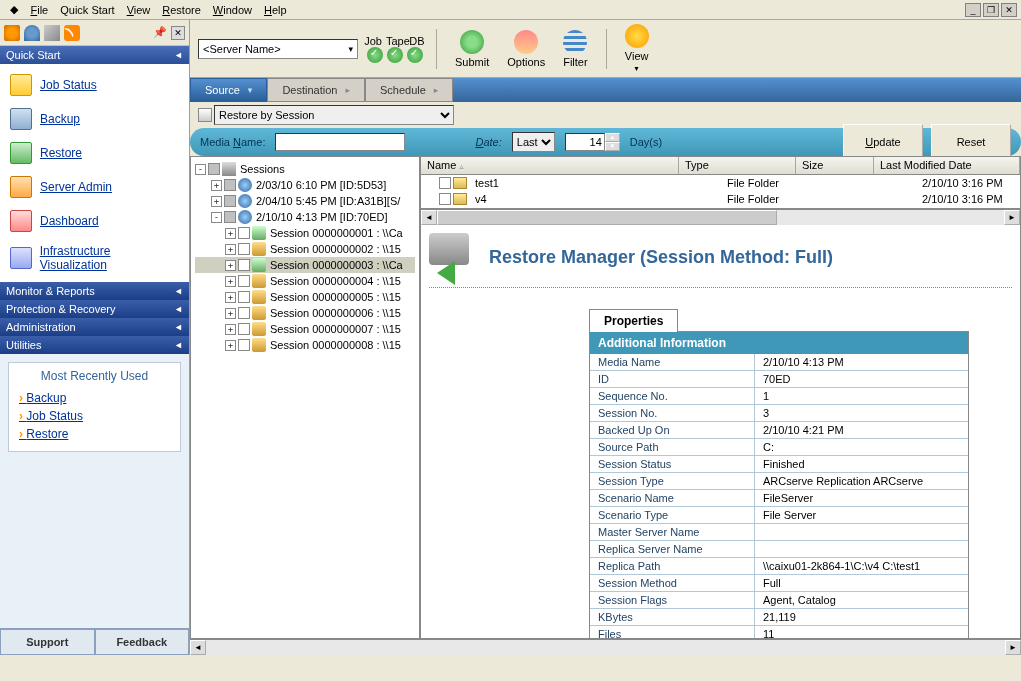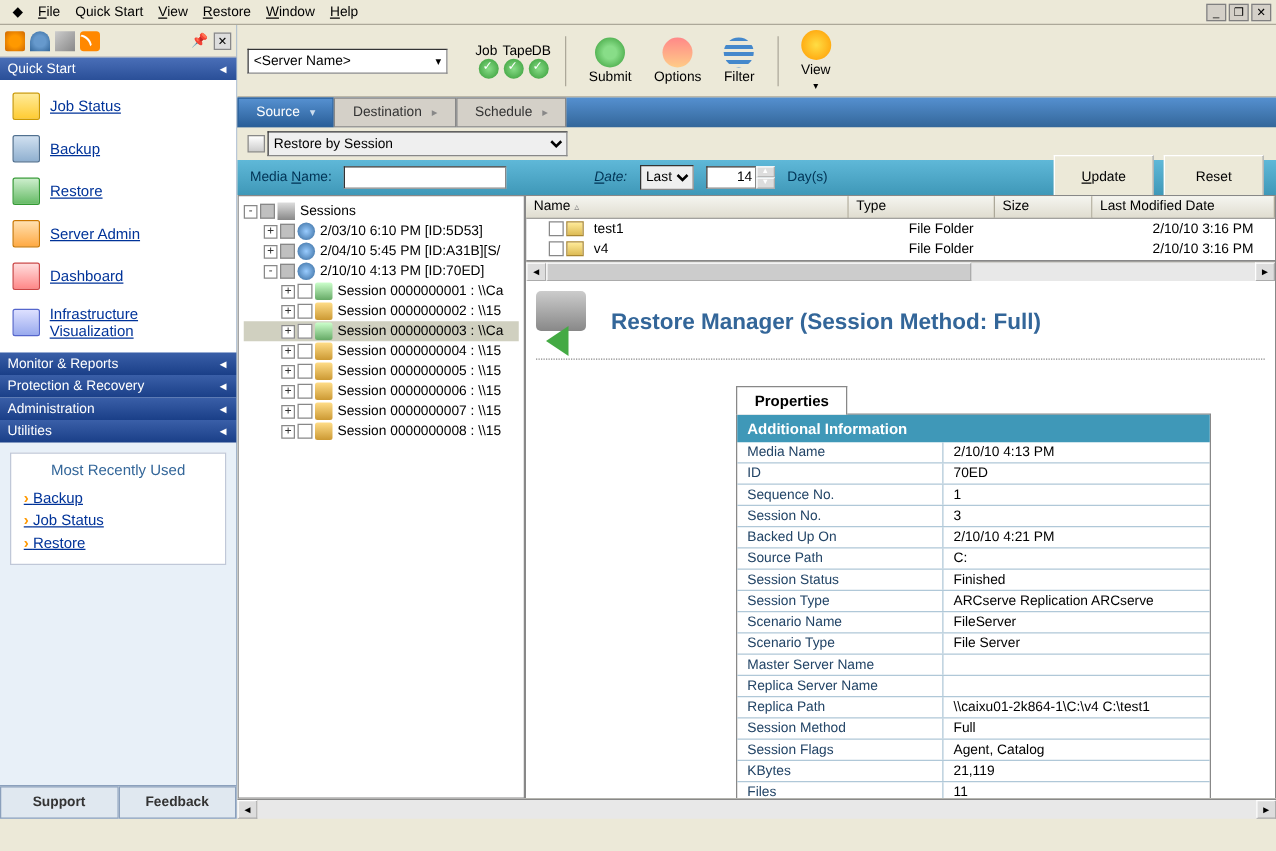--- a/index.html
+++ b/index.html
@@ -39,21 +39,21 @@
 .mru-title { color: #336699; text-align: center; margin-bottom: 8px; font-size: 12px;}
 .mru-box a { display: block; color: #003399; text-decoration: underline; margin: 4px 4px; font-size: 12px;}
 .mru-box a::before { content: "› "; color: #ff9900; font-weight: bold;}
 .sidebar-bottom { margin-top: auto; display: flex; border-top: 1px solid #8ba0bc;}
 .sidebar-bottom button { flex: 1; padding: 6px; background: #e0e8f0; border: 1px solid #8ba0bc; font-weight: bold; color: #333;}
 
 .main { flex: 1; display: flex; flex-direction: column; background: #ece9d8;}
 .main-toolbar { height: 58px; display: flex; align-items: center; padding: 4px 8px; gap: 2px; background: #ece9d8; border-bottom: 1px solid #aca899;}
 .srv-combo { width: 160px; height: 20px; border: 1px inset #888; background: white; padding: 2px 4px; display: flex; align-items: center;}
 .srv-combo::after { content: "▾"; margin-left: auto; font-size: 9px;}
-.status-group { display: flex; flex-direction: column; align-items: center; margin-left: 20px;}
+.status-group { display: flex; flex-direction: column; align-items: center; margin-left: 4px;}
 .status-lbls { display: flex; gap: 4px; font-size: 9px;}
 .status-lbls span { width: 18px; text-align: center;}
 .status-icos { display: flex; gap: 4px;}
 .chk { width: 16px; height: 16px; background: radial-gradient(#88dd88,#339933); border-radius: 50%; position: relative;}
 .chk::after { content: "✓"; color: white; font-size: 10px; position: absolute; left: 3px; top: 0;}
 .sep { width: 1px; height: 40px; background: #aca899; margin: 0 8px;}
 .big-btn { display: flex; flex-direction: column; align-items: center; gap: 2px; padding: 2px 8px;}
 .big-btn .bi { width: 24px; height: 24px; border-radius: 50%;}
 .bi-sub { background: radial-gradient(#88dd88 30%,#339933);}
 .bi-opt { background: linear-gradient(#ff8888,#ffcc88); border-radius: 2px;}
@@ -63,21 +63,21 @@
 .tabs-bar { height: 24px; background: linear-gradient(to bottom, #5590d0, #336699); display: flex;}
 .tab { padding: 4px 14px; background: #d4d0c8; border: 1px solid #888; display: flex; align-items: center; gap: 8px; color: #333;}
 .tab.active { background: linear-gradient(to bottom, #5590d0, #2a5f99); color: white; border-color: #2a5f99;}
 .tab .tarr { font-size: 9px; color: #888;}
 .tab.active .tarr { color: #cde;}
 
 .combo-row { height: 26px; background: #ece9d8; padding: 3px 8px; display: flex; align-items: center;}
 .combo-row select { width: 240px; height: 20px; border: 1px inset #888;}
 .icon-doc { width: 14px; height: 14px; background: linear-gradient(#fff,#ccc); border:1px solid #888; margin-right: 2px;}
 
-.filter-row { height: 28px; background: linear-gradient(to bottom, #5fb8d8, #3f98b8); display: flex; align-items: center; padding: 0 10px; gap: 10px; color: white;}
+.filter-row { height: 28px; background: linear-gradient(to bottom, #5fb8d8, #3f98b8); display: flex; align-items: center; padding: 0 10px; gap: 10px; color: white; border-radius: 14px;}
 .filter-row label { color: #003355;}
 .filter-row label u { text-decoration: underline;}
 .filter-row input[type=text] { height: 18px; border: 1px inset #888; background: white;}
 .filter-row select { height: 20px; border: 1px inset #888;}
 .filter-row .btns { margin-left: auto; display: flex; gap: 8px;}
 .filter-row button { width: 80px; height: 36px; background: #ece9d8; border: 1px outset #fff;}
 .spinner { width: 55px; height: 18px; display: flex;}
 .spinner input { width: 40px; text-align: right; border: 1px inset #888;}
 .spinbtns { width: 15px; display: flex; flex-direction: column;}
 .spinbtns div { flex:1; background: #ddd; border: 1px outset #fff; font-size: 6px; text-align: center; line-height: 7px;}

